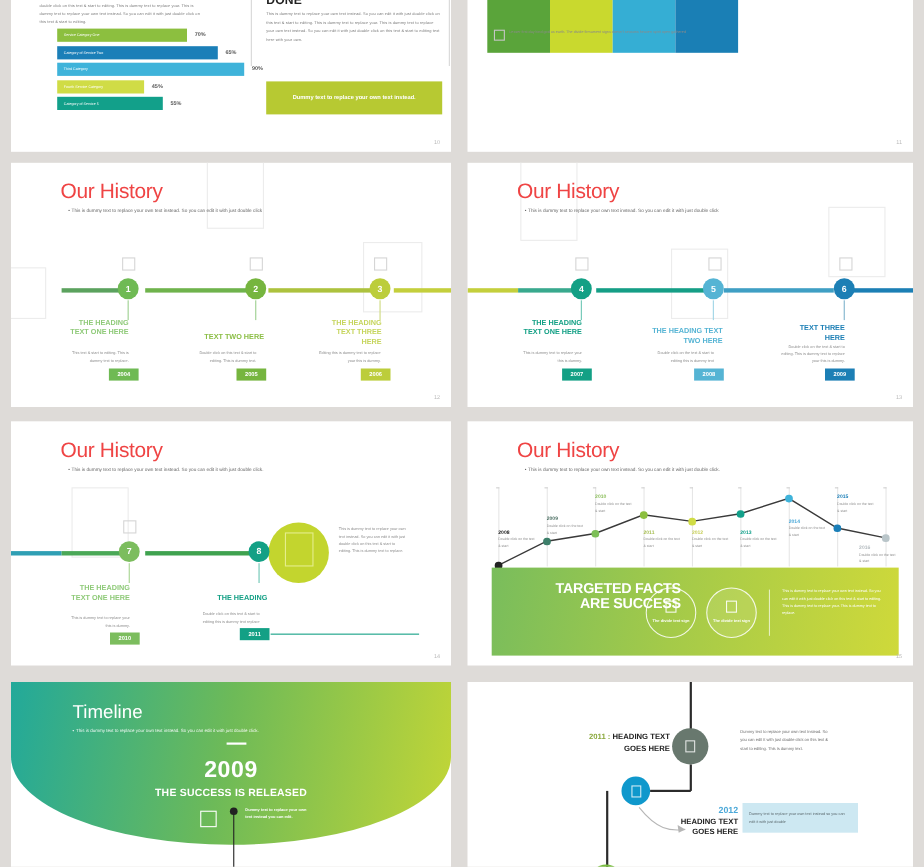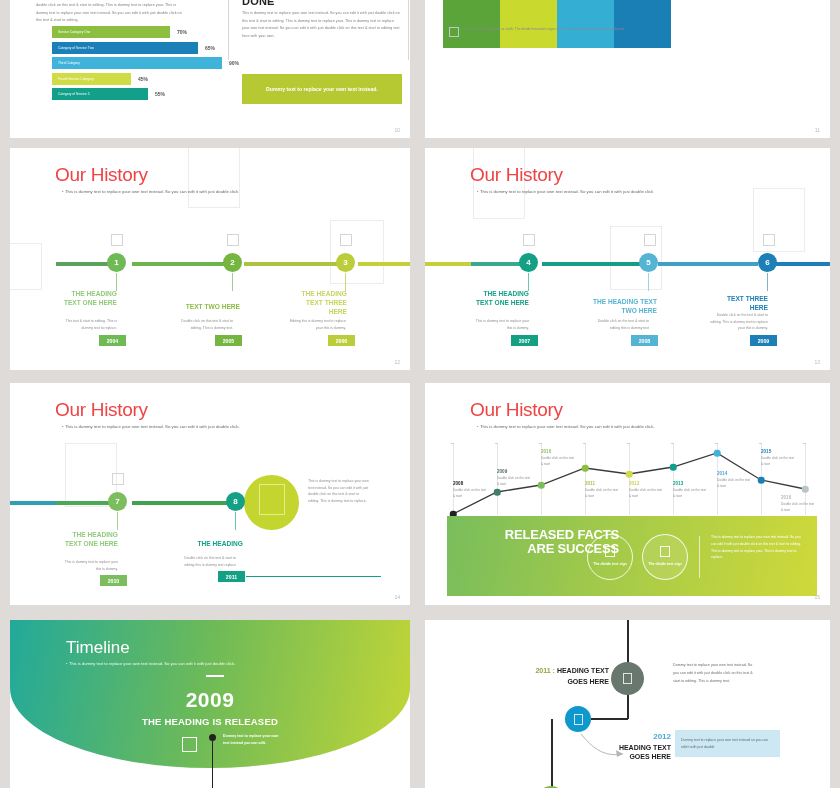--- a/index.html
+++ b/index.html
@@ -395,21 +395,21 @@
       <div class="lbl-c" style="left:270px;top:35px;width:34px">Double click on the text &amp; start</div>
 
       <div class="lbl-y" style="left:314px;top:6px;color:#1b7fb8">2015</div>
       <div class="lbl-c" style="left:314px;top:13px;width:34px">Double click on the text &amp; start</div>
 
       <div class="lbl-y" style="left:334px;top:52px;color:#b5bcc0">2016</div>
       <div class="lbl-c" style="left:334px;top:59px;width:34px">Double click on the text &amp; start</div>
     </div>
 
     <div class="targetbar">
-      <div class="tb-title">RELEASED FACTS ARE SUCCESS</div>
+      <div class="tb-title">TARGETED FACTS ARE SUCCESS</div>
       <div class="tb-circ" style="left:140px;">
         <i></i>
           <span>The divide text sign</span>
       </div>
       <div class="tb-circ" style="left:195px;background:rgba(255,255,255,.10)">
         <i></i>
           <span>The divide text sign</span>
       </div>
       <div class="tb-div"></div>
       <div class="tb-body">This is dummy text to replace your own text instead. So you can edit it with just double click on this text &amp; start to editing. This is dummy text to replace your. This is dummy text to replace.</div>
@@ -418,21 +418,21 @@
     <div class="pnum">15</div>
   </div>
 
   <div class="slide s16">
 
     <div class="hero"></div>
     <div class="tl-title">Timeline</div>
     <div class="tl-sub"><span class="bullet">•</span><span>This is dummy text to replace your own text instead. So you can edit it with just double click.</span></div>
     <div class="dash"></div>
     <div class="bigyear">2009</div>
-    <div class="rocket">THE HEADING IS RELEASED</div>
+    <div class="rocket">THE SUCCESS IS RELEASED</div>
     <div class="sq2"></div>
     <div class="dot"></div>
     <div class="vline"></div>
     <div class="note">Dummy text to replace your own text instead you can edit.</div>
 
   </div>
 
   <div class="slide s17">
     <div class="vtop"></div>
 

